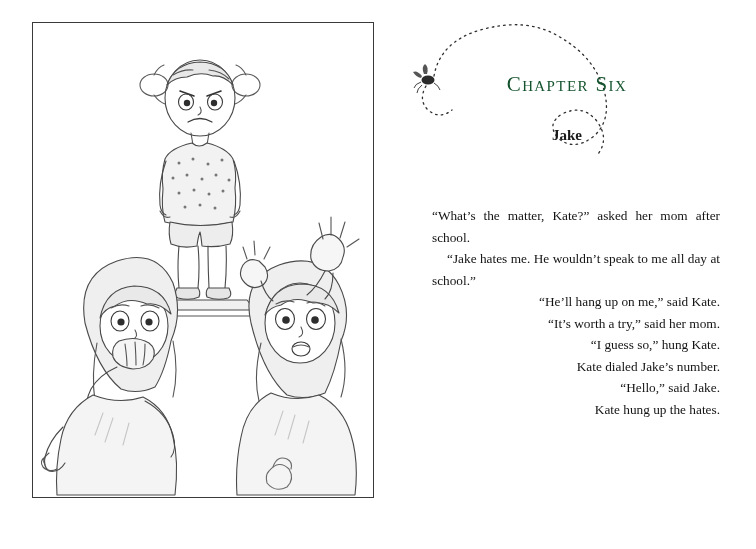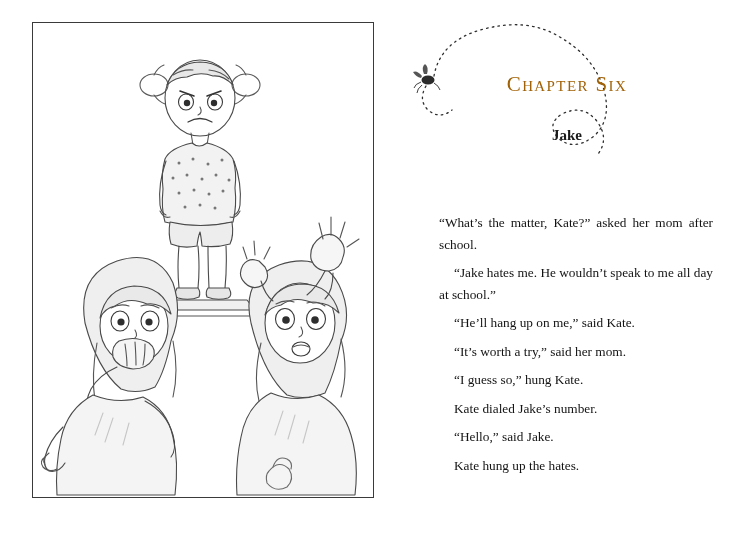--- a/index.html
+++ b/index.html
@@ -63,21 +63,21 @@
   .chapter-title {
     position: absolute;
     left: 0;
     top: 72px;
     width: 378px;
     text-align: center;
     font-family: "Liberation Serif", serif;
     font-size: 21px;
     letter-spacing: 1.4px;
     font-variant: small-caps;
-    color: #a16207;
+    color: #14532d;
   }
   .chapter-subtitle {
     position: absolute;
     left: 0;
     top: 127px;
     width: 378px;
     text-align: center;
     font-family: "Liberation Serif", serif;
     font-size: 15px;
     font-weight: bold;
@@ -88,28 +88,28 @@
     position: absolute;
     left: 54px;
     top: 205px;
     width: 288px;
     font-size: 13.3px;
     line-height: 21.5px;
     text-align: justify;
     color: #131313;
   }
   .body-text p {
-    margin: 7px;
+    margin: 0;
     text-indent: 0;
   }
   .body-text p.indent {
     text-indent: 15px;
   }
   .body-text p.nojust {
-    text-align: left;
+    text-align: right;
   }
 
   .folio {
     position: absolute;
     left: 0;
     top: 485px;
     width: 378px;
     text-align: center;
     font-size: 13.5px;
     color: #151515;

